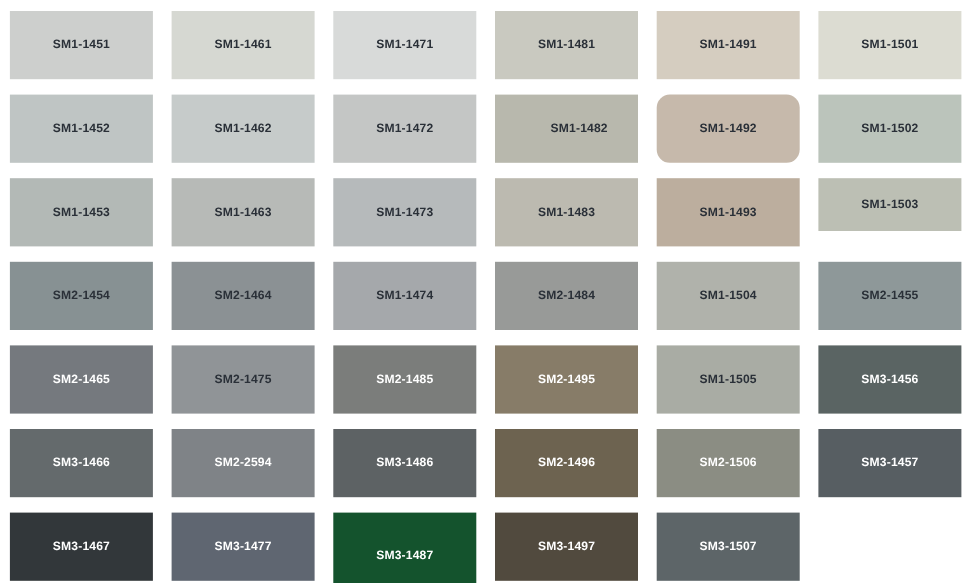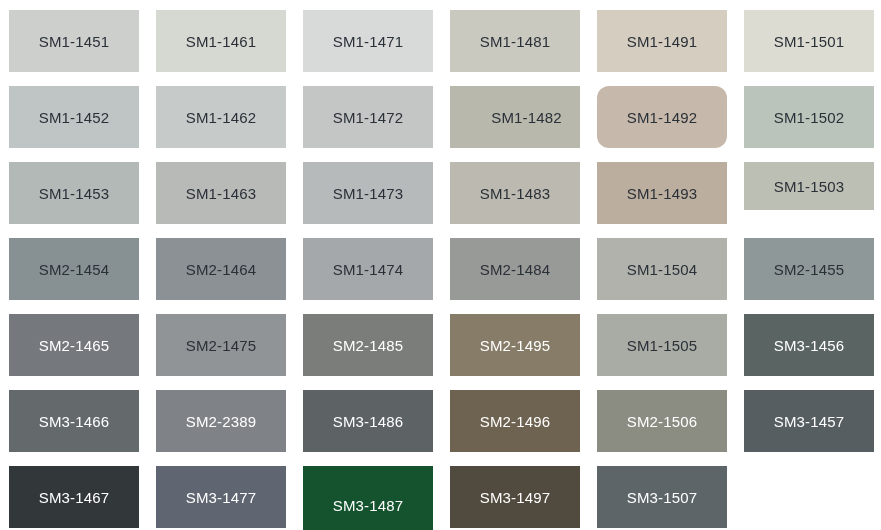--- a/index.html
+++ b/index.html
@@ -32,25 +32,25 @@
     width: 130px;
     height: 62px;
     display: flex;
     align-items: center;
     justify-content: center;
     box-sizing: border-box;
     user-select: none;
     cursor: pointer;
   }
   .swatch-label {
-    font-size: 15px;
+    font-size: 11px;
     line-height: 1;
     letter-spacing: 0.15px;
     white-space: nowrap;
-    font-weight: 400;
+    font-weight: 700;
   }
   .label-dark { color: #2a3038; }
   .label-light { color: #ffffff; }
 </style>
 </head>
 <body style="background: rgb(255, 255, 255);">
 
 <div id="palette-grid">
     <div class="swatch" style="background: rgb(205, 207, 205); width: 130px; height: 62px;">
       <span class="swatch-label label-dark">SM1-1451</span>
@@ -139,21 +139,21 @@
     <div class="swatch" style="background: rgb(169, 172, 164); width: 130px; height: 62px;">
       <span class="swatch-label label-dark">SM1-1505</span>
     </div>
     <div class="swatch" style="background: rgb(90, 100, 99); width: 130px; height: 62px;">
       <span class="swatch-label label-light">SM3-1456</span>
     </div>
     <div class="swatch" style="background: rgb(100, 106, 108); width: 130px; height: 62px;">
       <span class="swatch-label label-light">SM3-1466</span>
     </div>
     <div class="swatch" style="background: rgb(127, 131, 135); width: 130px; height: 62px;">
-      <span class="swatch-label label-light">SM2-2389</span>
+      <span class="swatch-label label-light">SM2-2594</span>
     </div>
     <div class="swatch" style="background: rgb(93, 98, 100); width: 130px; height: 62px;">
       <span class="swatch-label label-light">SM3-1486</span>
     </div>
     <div class="swatch" style="background: rgb(109, 99, 80); width: 130px; height: 62px;">
       <span class="swatch-label label-light">SM2-1496</span>
     </div>
     <div class="swatch" style="background: rgb(139, 141, 131); width: 130px; height: 62px;">
       <span class="swatch-label label-light">SM2-1506</span>
     </div>

